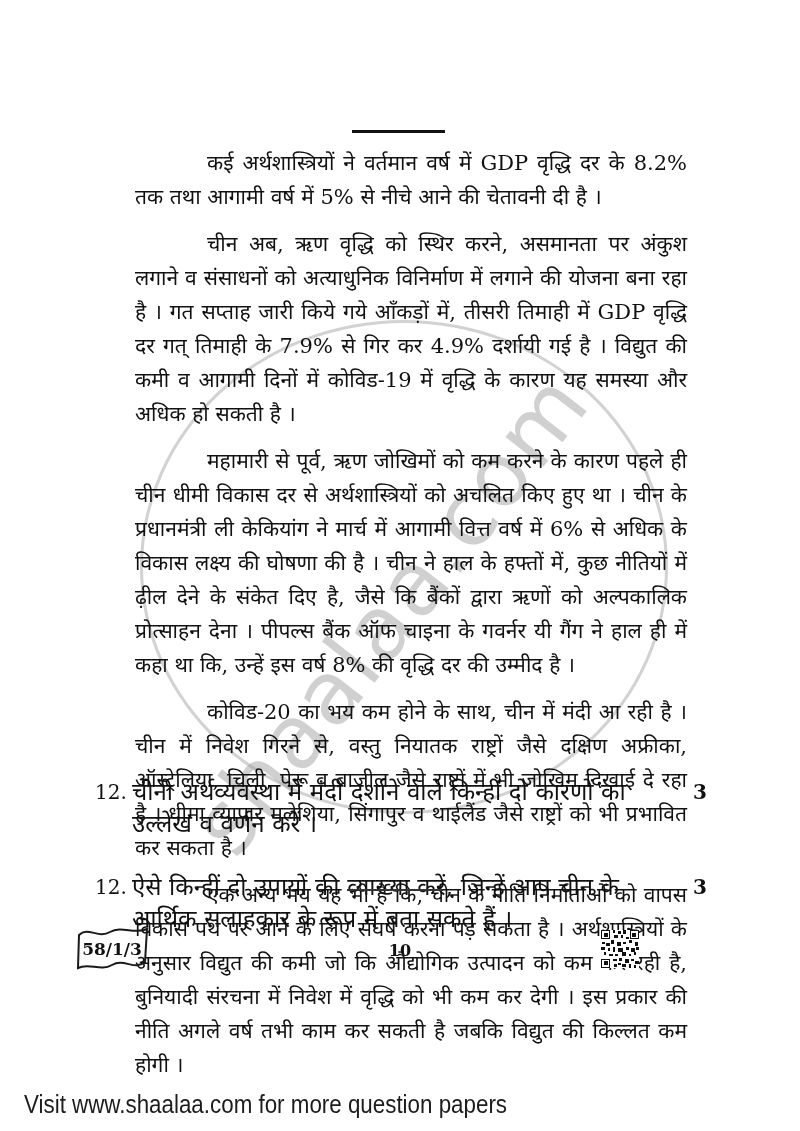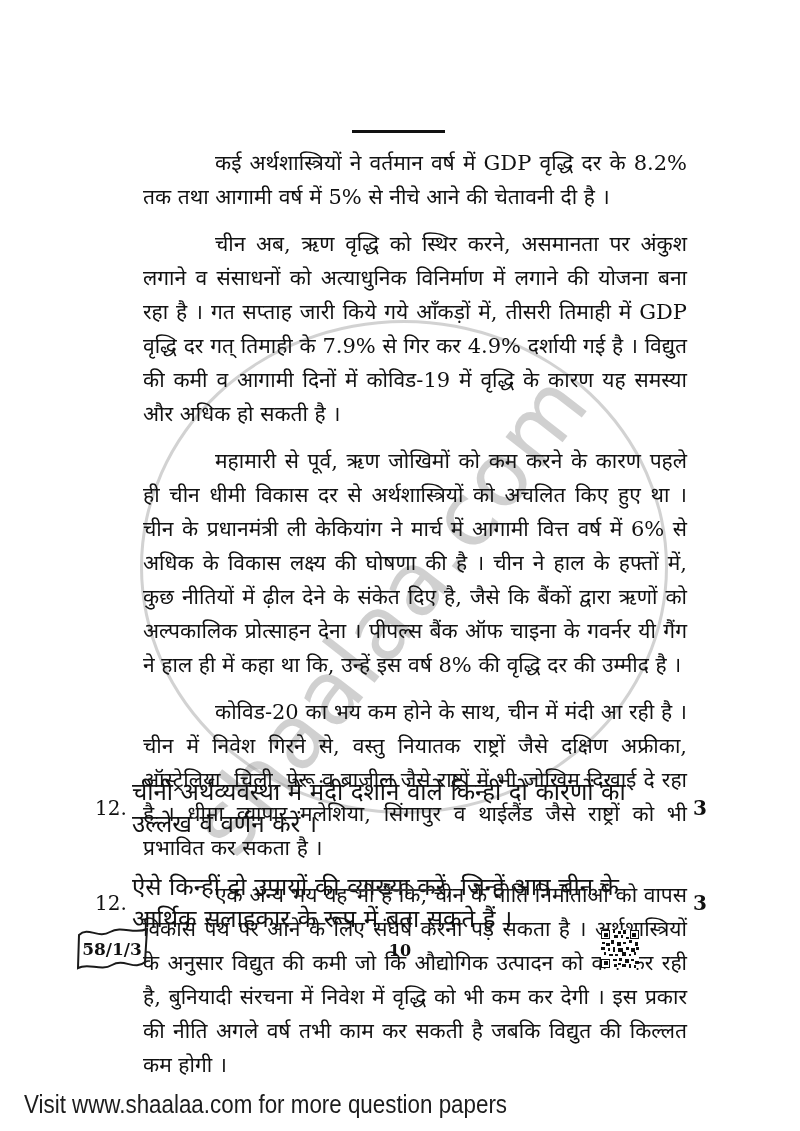--- a/index.html
+++ b/index.html
@@ -40,29 +40,29 @@
     position:absolute;left:347px;top:889px;width:96px;height:2px;
     background:#333;z-index:1;
   }
 
   
   .passage{
     position:absolute;left:131px;top:146px;width:556px;
     z-index:1;
   }
   .passage p{
-    margin:0 0 13px 12px;
+    margin:0 0 13px 4px;
     font-size:21px;line-height:34px;
     text-align:justify;
     text-indent:72px;
   }
 
   
   .questions{position:absolute;left:95px;top:776px;width:612px;z-index:1;}
-  .q-row{display:flex;align-items:center;margin-bottom:31px;}
+  .q-row{display:flex;align-items:flex-start;margin-bottom:31px;}
   .q-num{width:37px;flex:0 0 37px;font-size:20px;line-height:32px;}
   .q-text{flex:1;font-size:24px;line-height:32px;padding-right:14px;}
   .q-marks{flex:0 0 22px;text-align:right;font-size:20px;line-height:32px;font-weight:700;}
 
   
   .flag{position:absolute;left:74px;top:922px;width:78px;height:56px;z-index:1;}
   .page-num{
     position:absolute;left:0;top:941px;width:800px;text-align:center;
     font-size:16px;font-weight:700;z-index:1;
   }

